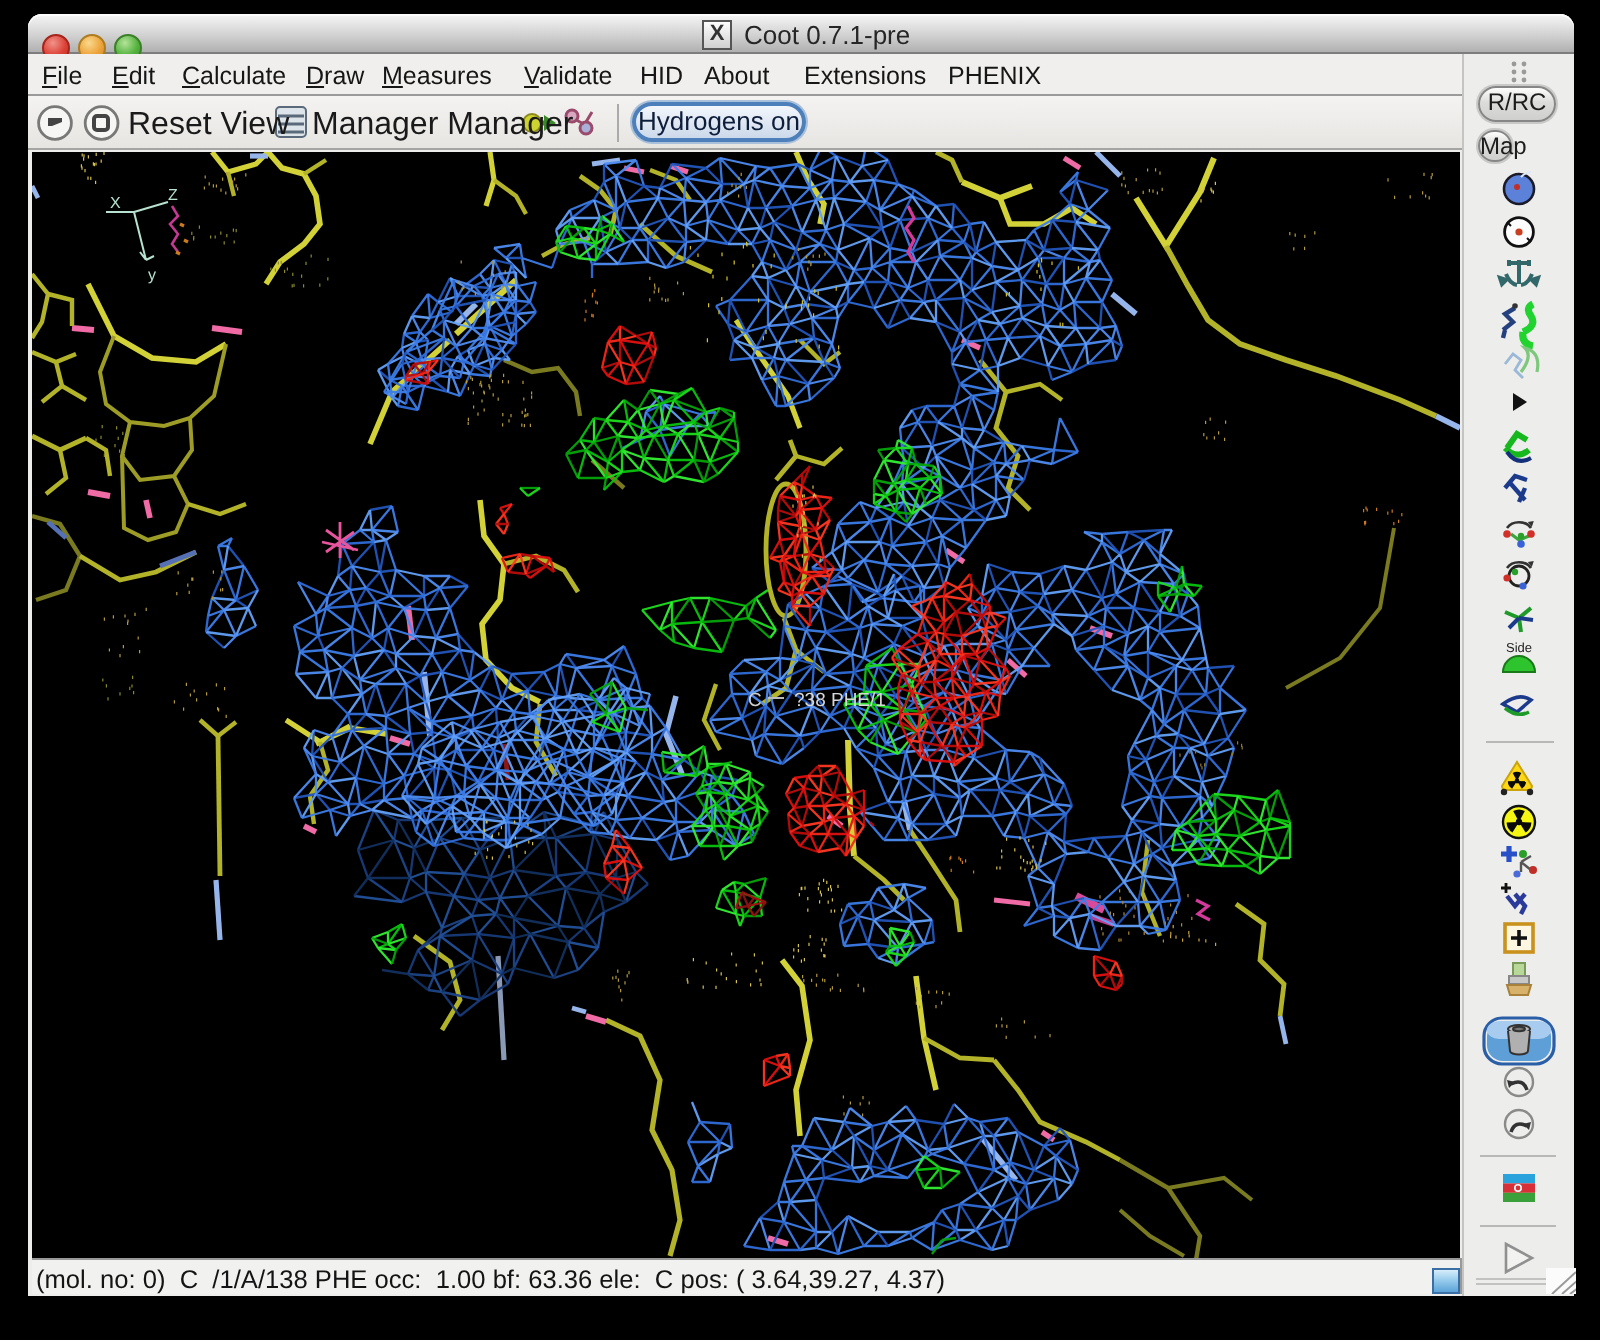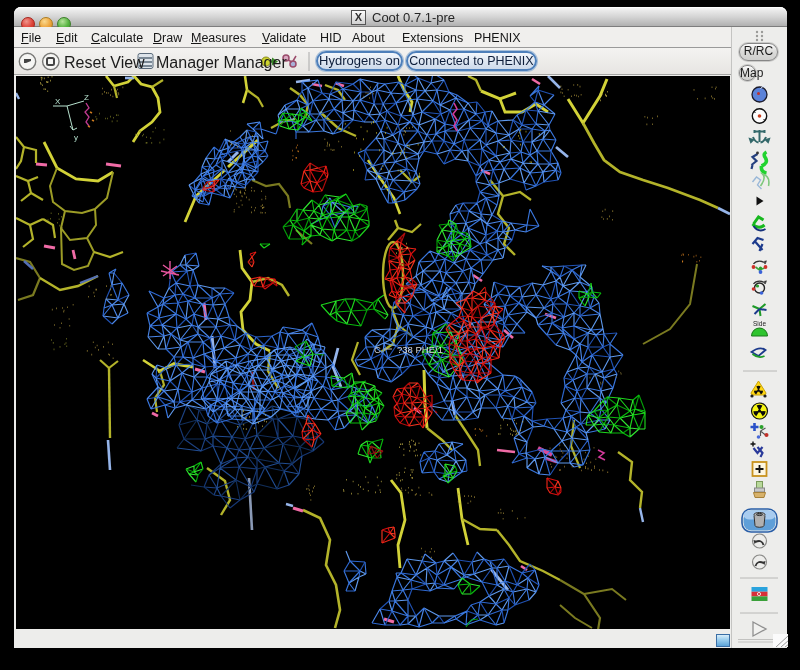--- a/index.html
+++ b/index.html
@@ -59,22 +59,24 @@
    <g stroke="#9a4a6a" stroke-width="1.5" fill="none">
     <circle cx="272" cy="10" r="3" fill="#d8a8c0"></circle>
     <circle cx="279" cy="16" r="3" fill="#a8b0d8"></circle>
     <path d="M274 12 l4 2 M279 13 l3 -5"></path>
    </g>
    <path d="M295 4 v19" stroke="#aaa"></path>
   </svg>
   <span class="tbtxt" style="left:50px">Reset View</span>
   <span class="tbtxt" style="left:142px">Manager Manager</span>
   <div class="pill" style="left:302px;top:3px;width:87px;height:20px;line-height:16px">Hydrogens on</div>
-  <div class="pill" style="left:392px;top:3px;width:131px;height:20px;line-height:16px;font-size:12.5px">Connected to PHENIX</div>
  </div>
+ <div class="status">
+      <span>(mol. no: 0)  C  /1/A/138 PHE occ:  1.00 bf: 63.36 ele:  C pos: ( 3.64,39.27, 4.37)</span>
+    </div>
  <div style="position:absolute;left:702px;top:627px;width:14px;height:13px;background:linear-gradient(#d8edfa,#9fd0ee 40%,#5ba3d8);border:1px solid #3a6ea5"></div>
  <div class="panel">
       <svg width="56" height="620" viewBox="0 0 56 620" style="position:absolute;left:0;top:0">
         <g fill="#9a9a98">
           <circle cx="25" cy="5" r="1.2"></circle>
           <circle cx="25" cy="9" r="1.2"></circle>
           <circle cx="25" cy="13" r="1.2"></circle>
           <circle cx="30" cy="5" r="1.2"></circle>
           <circle cx="30" cy="9" r="1.2"></circle>
           <circle cx="30" cy="13" r="1.2"></circle>

